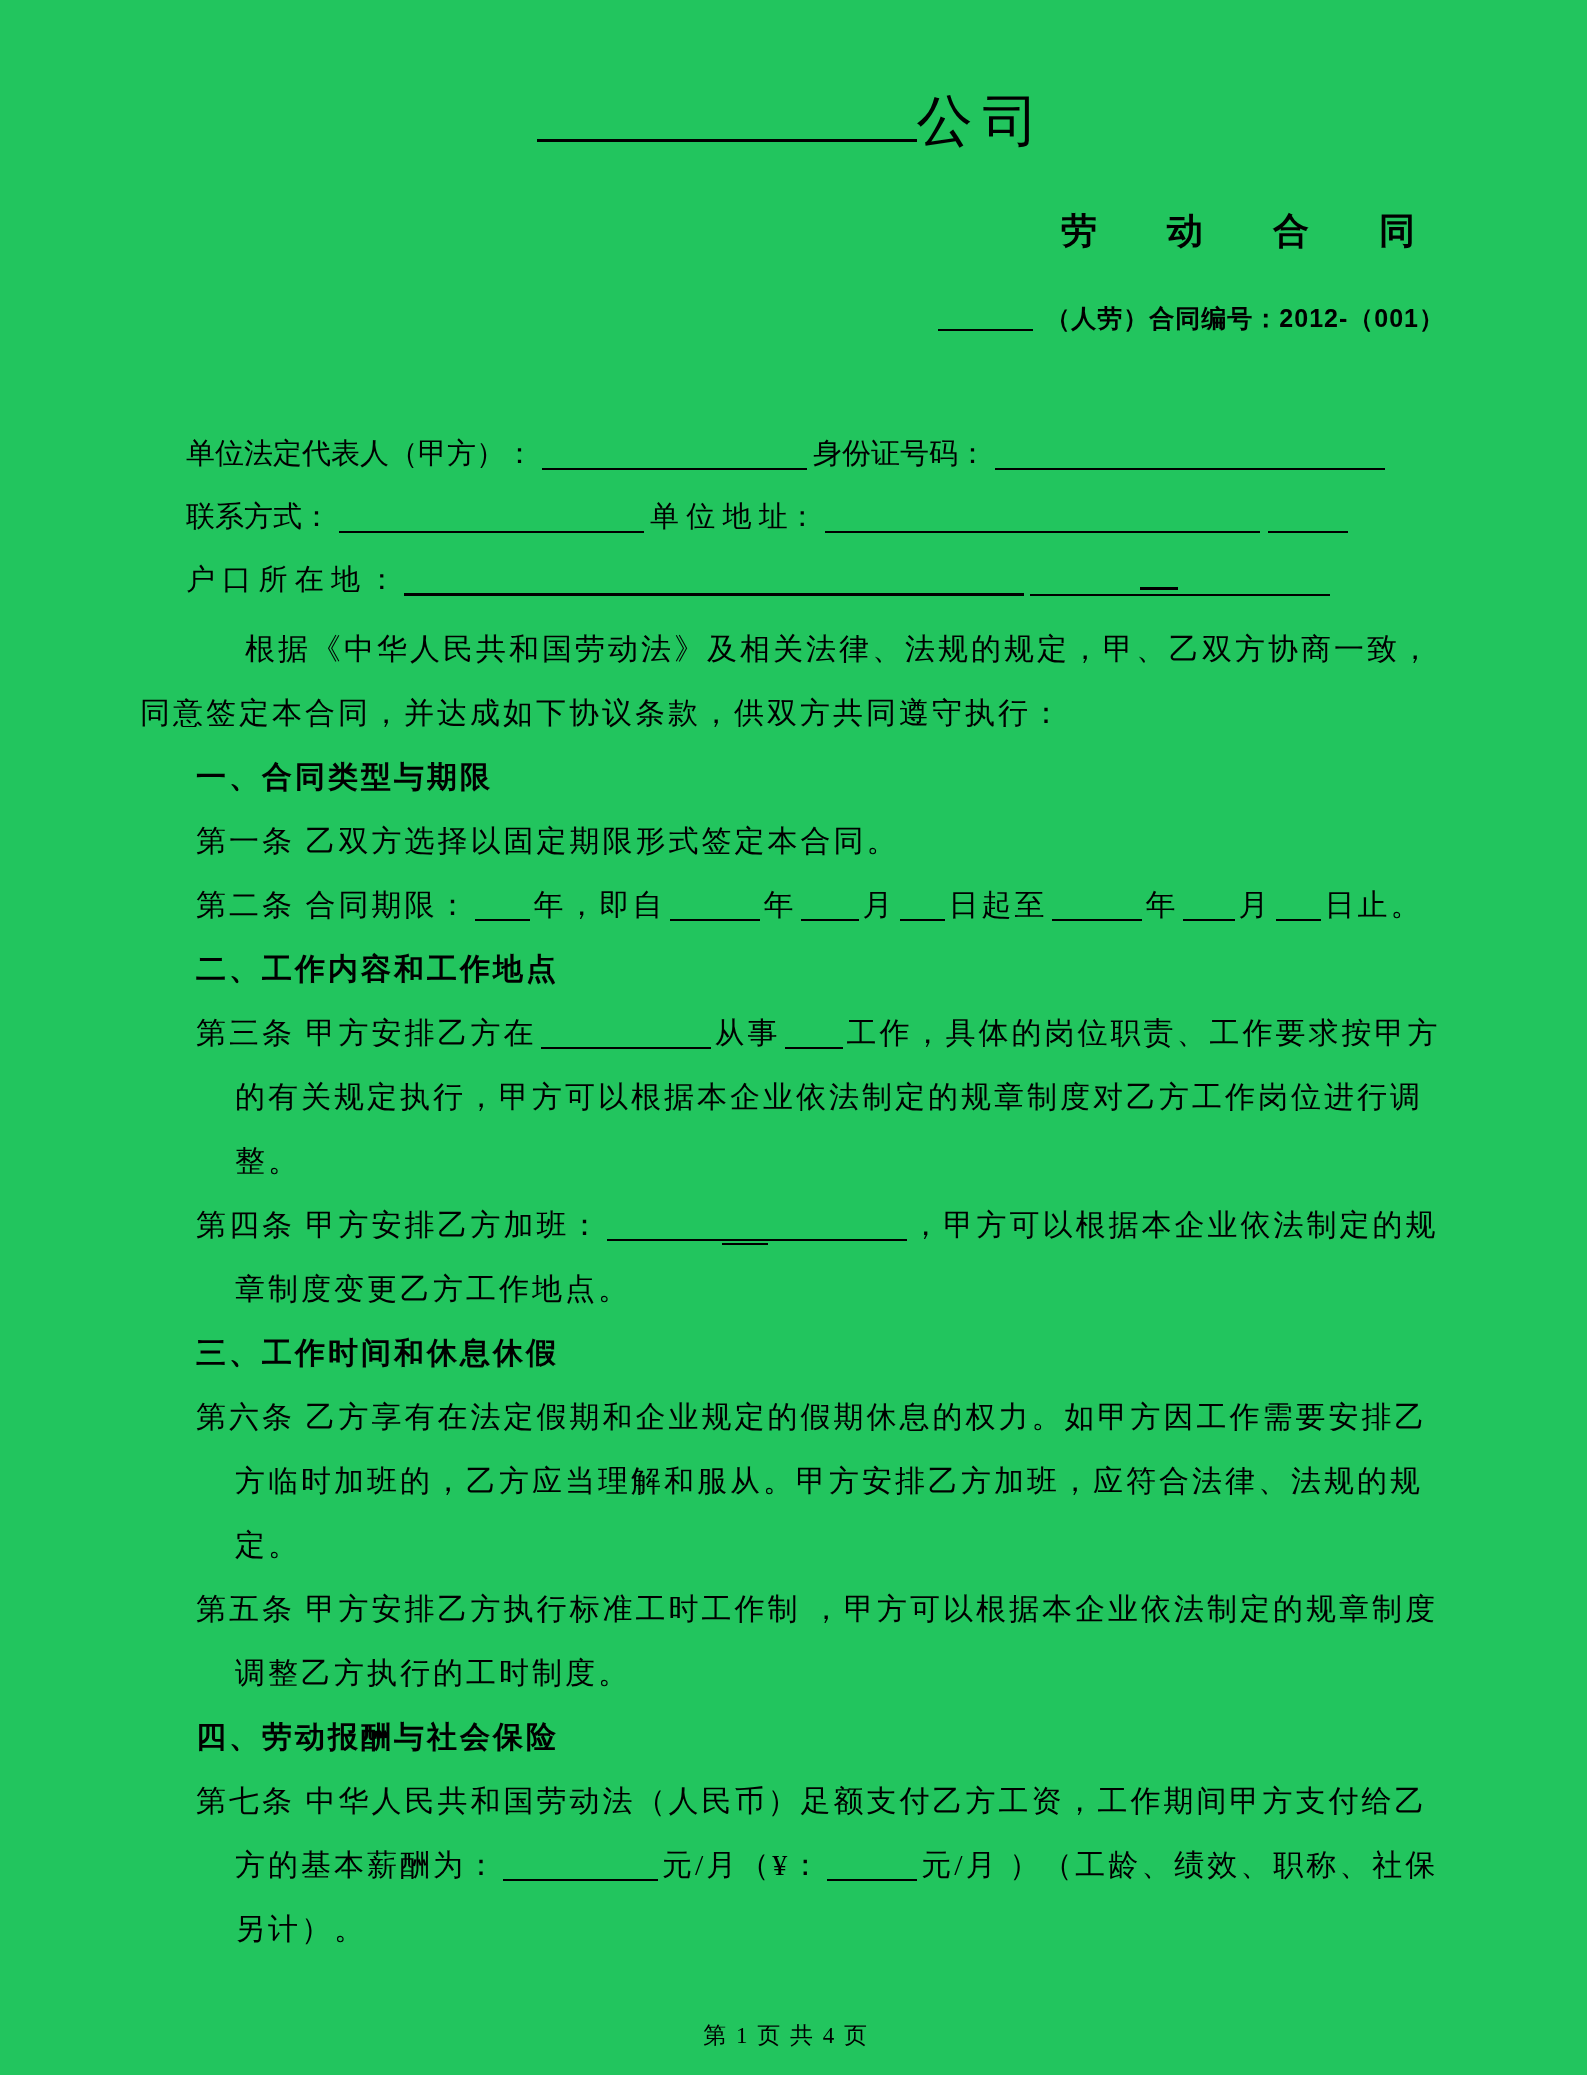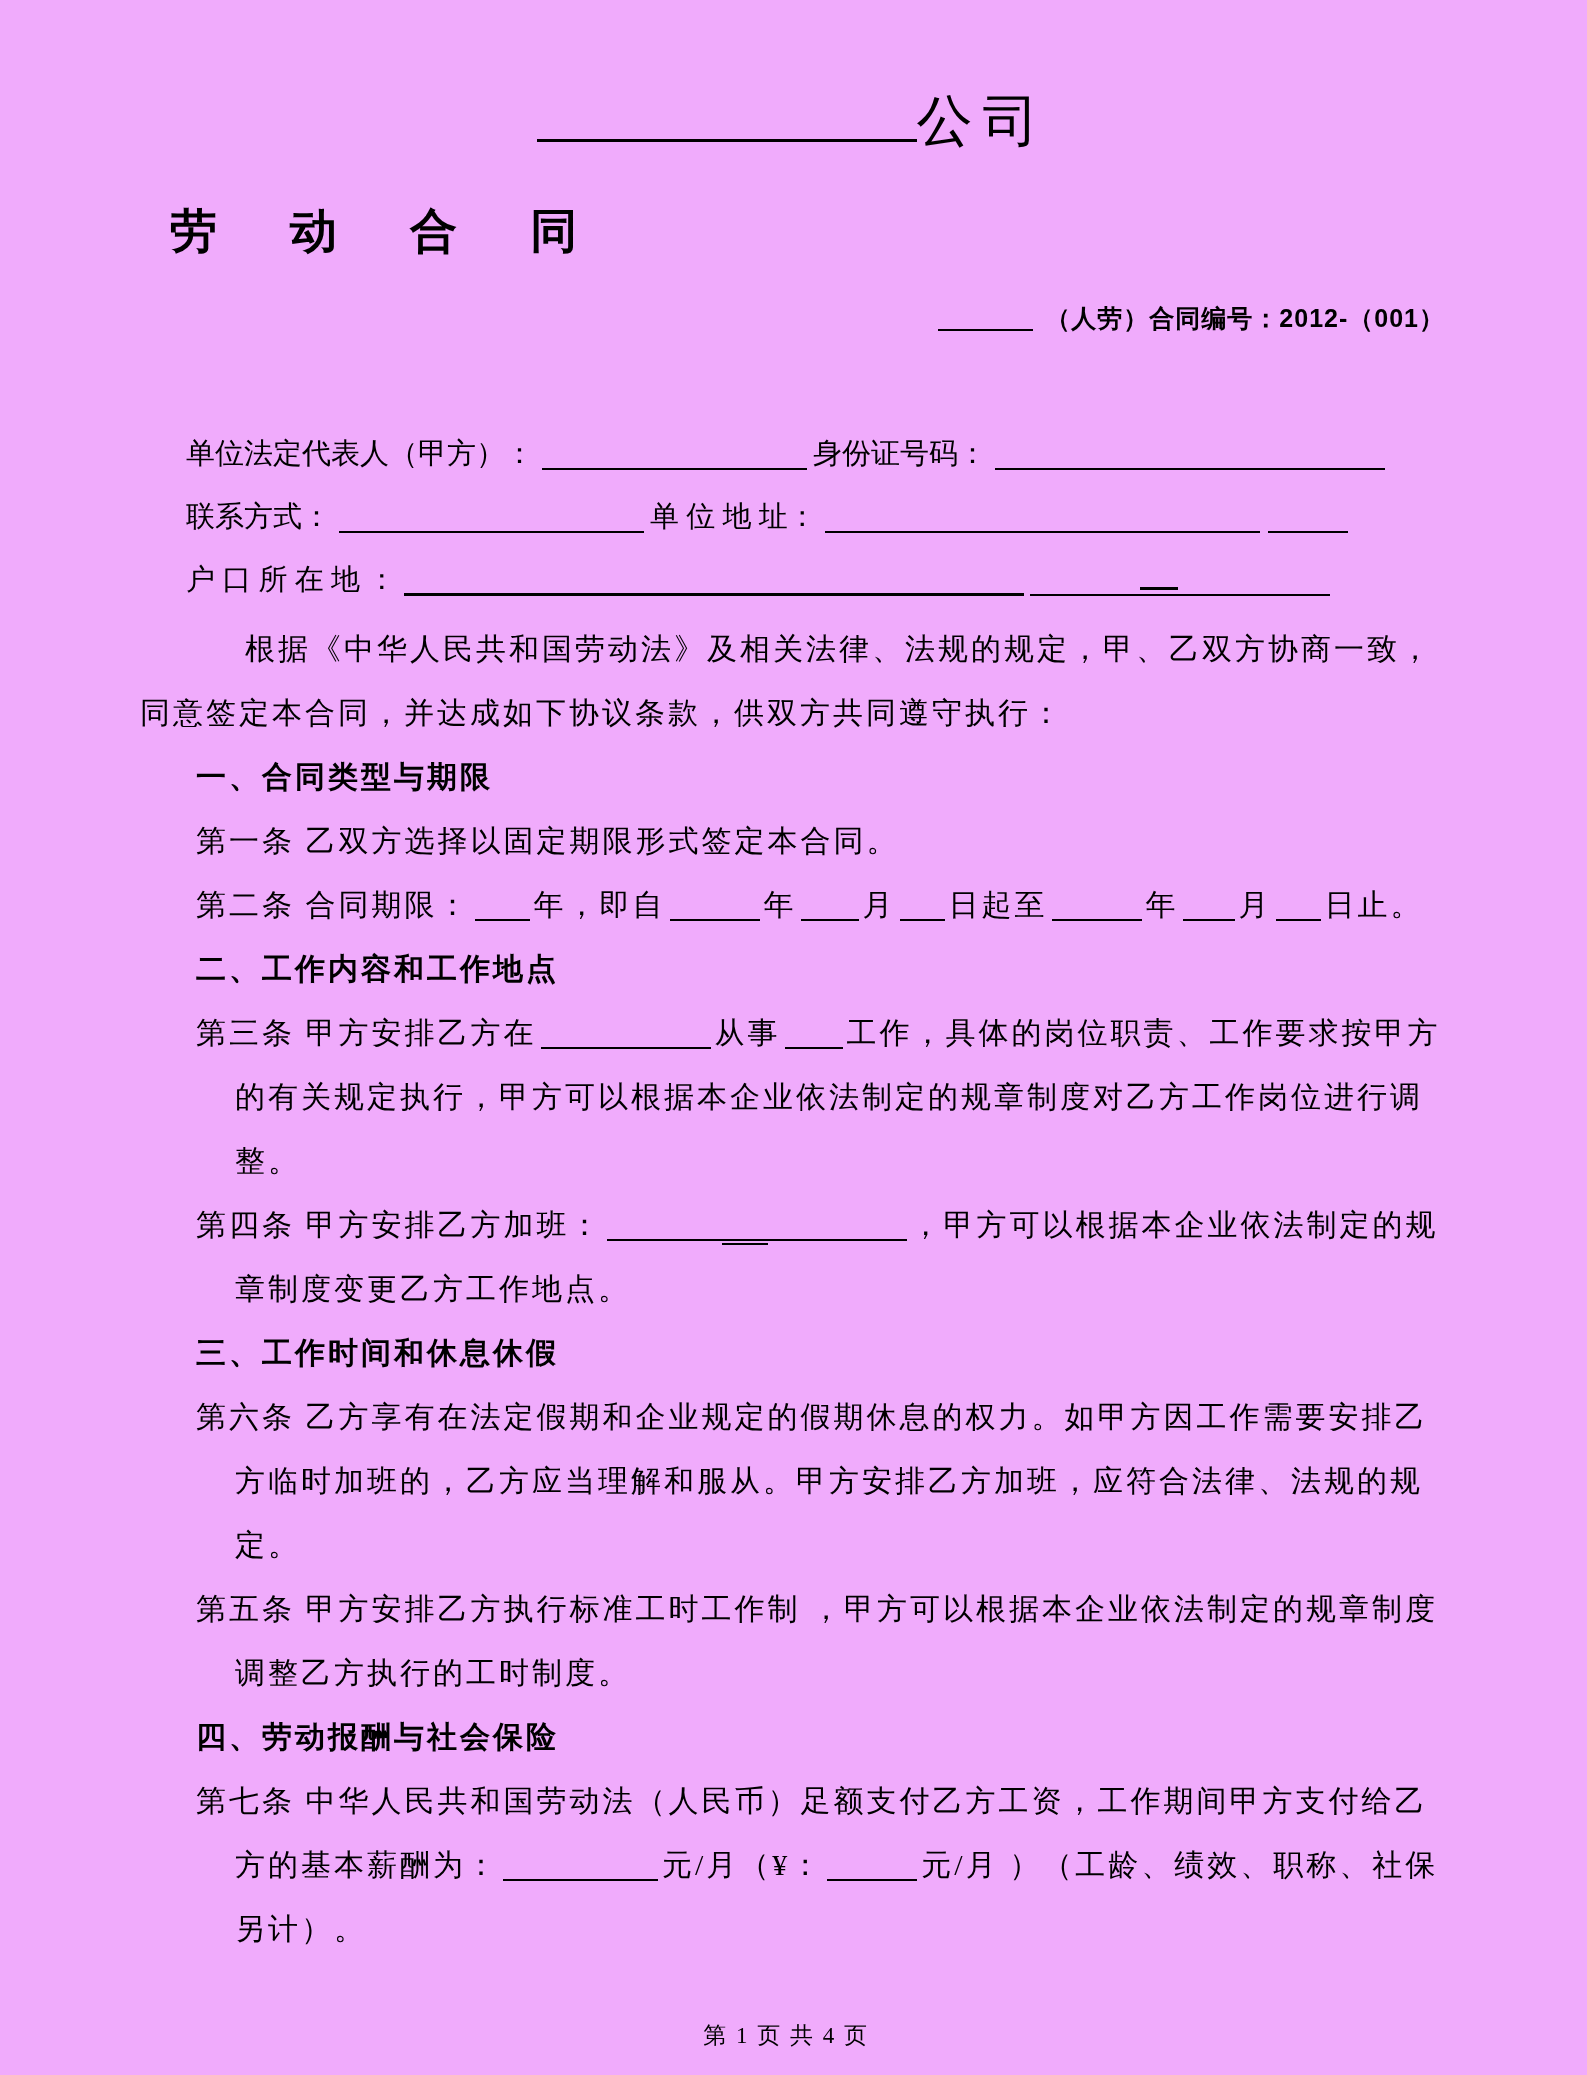--- a/index.html
+++ b/index.html
@@ -1,33 +1,33 @@
 <!DOCTYPE html>
 <html><head>
 <meta charset="utf-8">
 <style>
   * { margin:0; padding:0; box-sizing:border-box; }
   html,body { background:#ffffff; }
   .page {
     width:1587px; height:2075px; position:relative; overflow:hidden;
-    background:#f0abfc; color:#000;
+    background:#22c55e; color:#000;
     font-family:"Liberation Serif","DejaVu Serif",serif;
     padding:92px 142px 0 140px;
   }
 
   
   .company-line { text-align:center; font-size:56px; line-height:58px; white-space:nowrap; }
   .company-suffix { letter-spacing:10px; }
   .blankline { display:inline-block; height:0; border-bottom:2px solid #000; vertical-align:-7px; position:relative; }
   .company-blank { width:380px; border-bottom-width:3px; vertical-align:-2px; }
 
   .doc-title {
-    margin-top:54px; text-align:left;
+    margin-top:54px; text-align:right;
     font-family:"Liberation Sans","DejaVu Sans",sans-serif;
-    font-size:47px; font-weight:bold; line-height:54px;
+    font-size:36px; font-weight:bold; line-height:54px;
     letter-spacing:30px; text-indent:30px; white-space:nowrap;
   }
 
   .contract-line {
     margin-top:44px; text-align:right;
     font-family:"Liberation Sans","DejaVu Sans",sans-serif;
     font-size:25px; font-weight:bold; line-height:32px; letter-spacing:1px;
   }
   .contract-blank { width:95px; margin-right:12px; vertical-align:-4px; }
 

